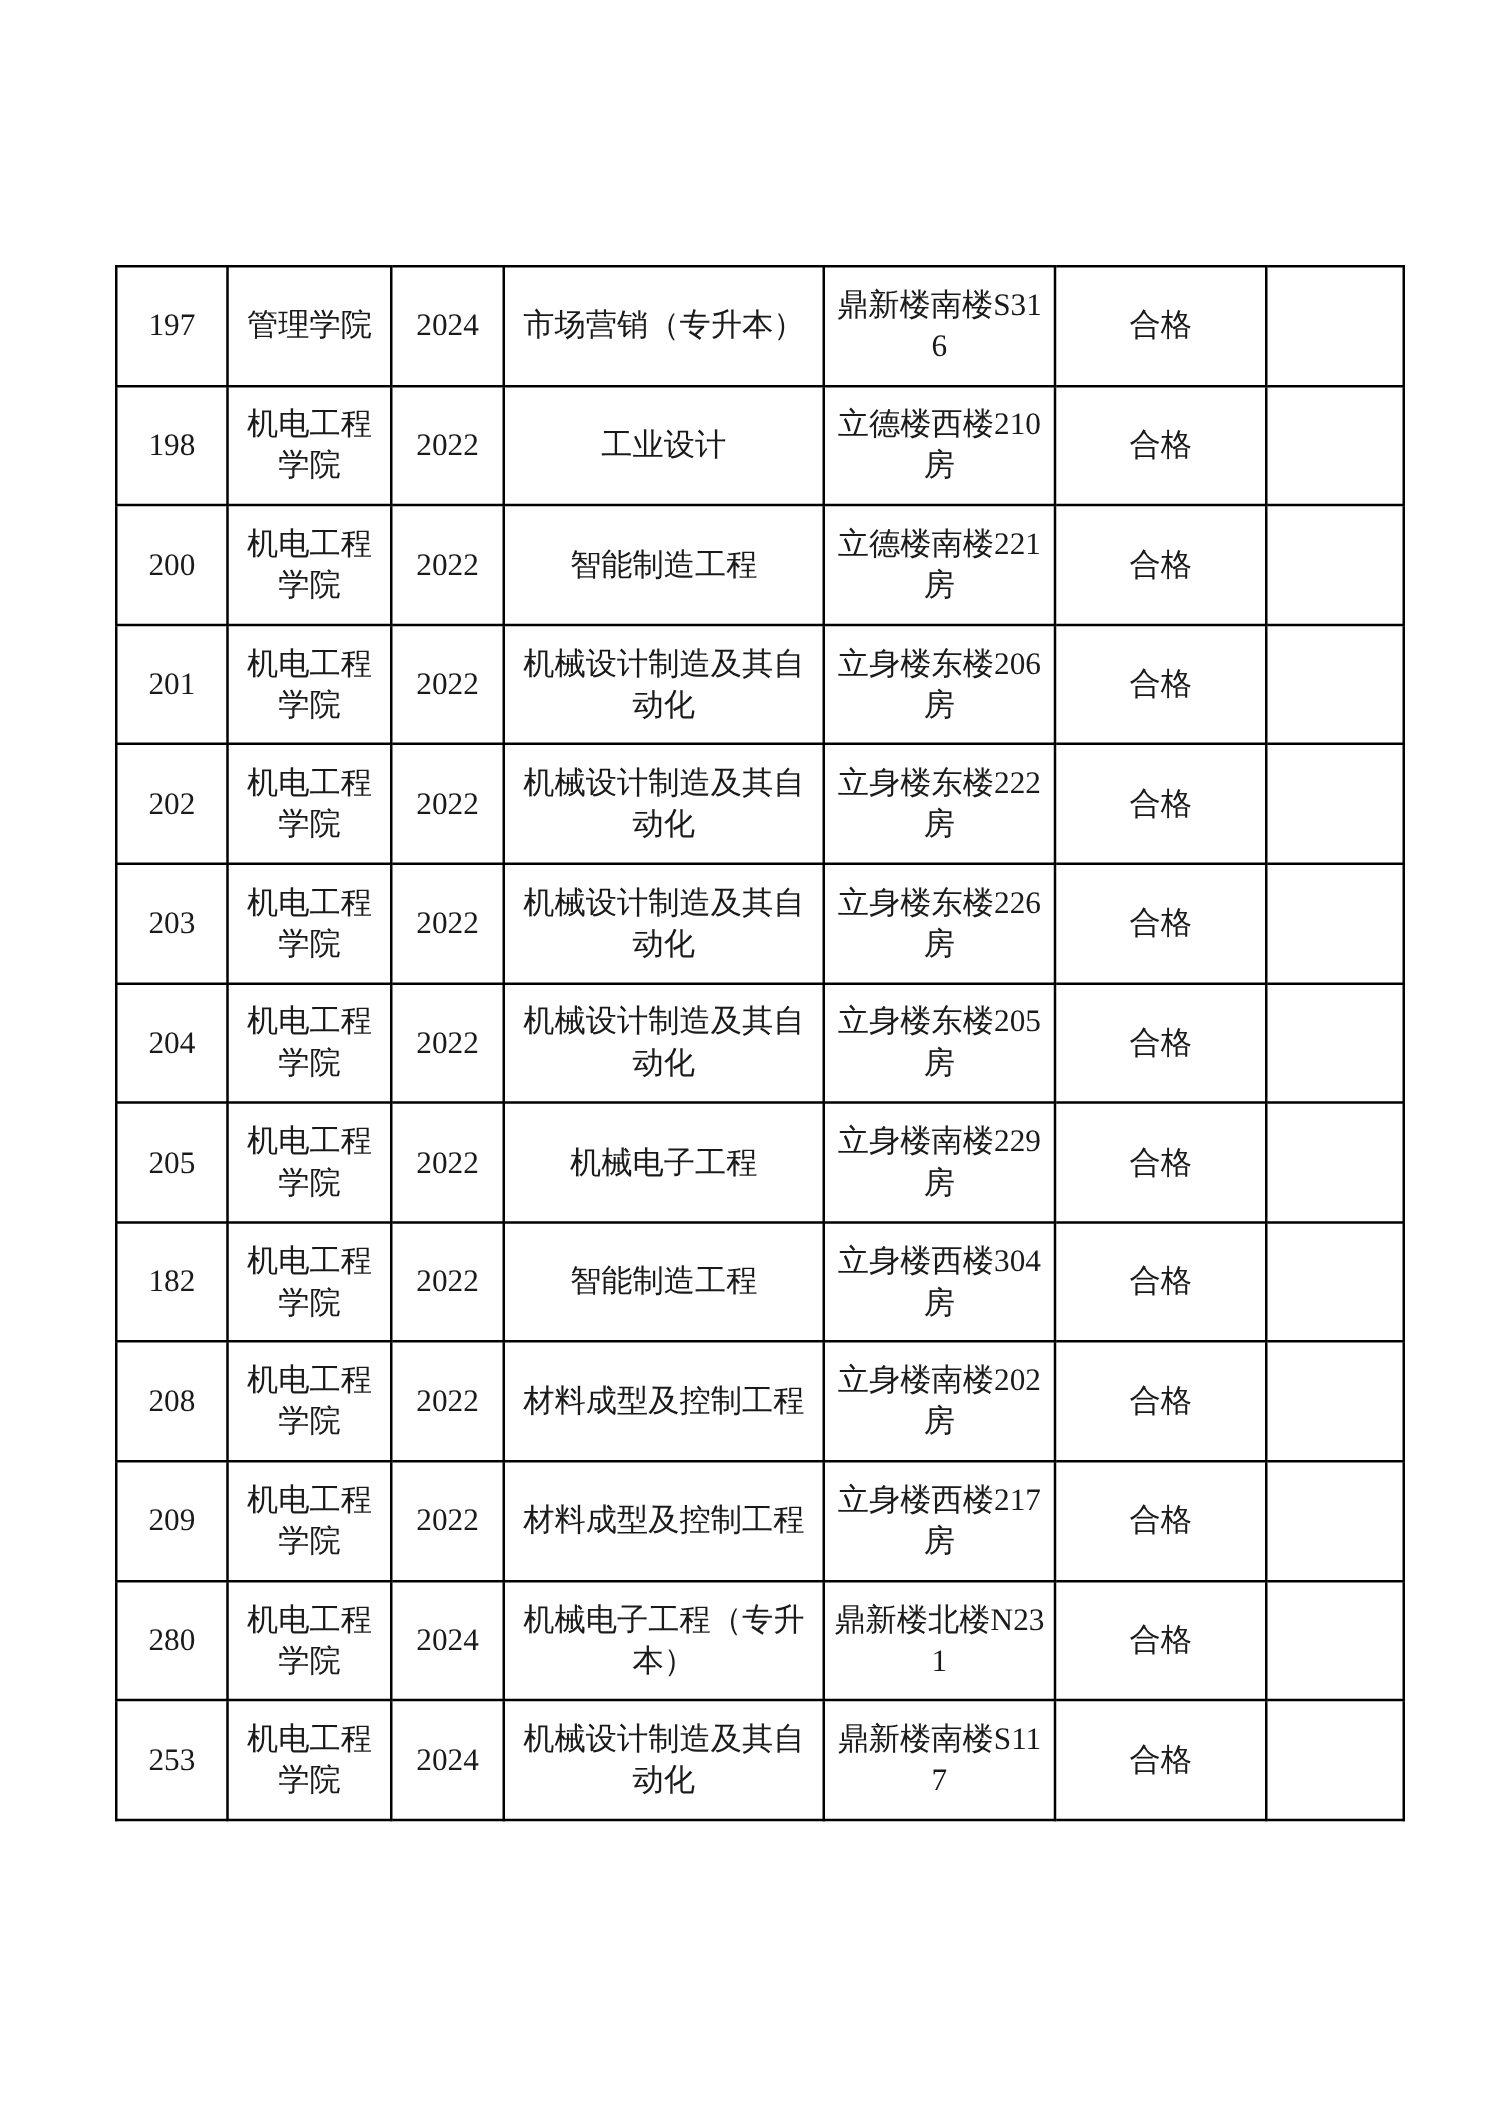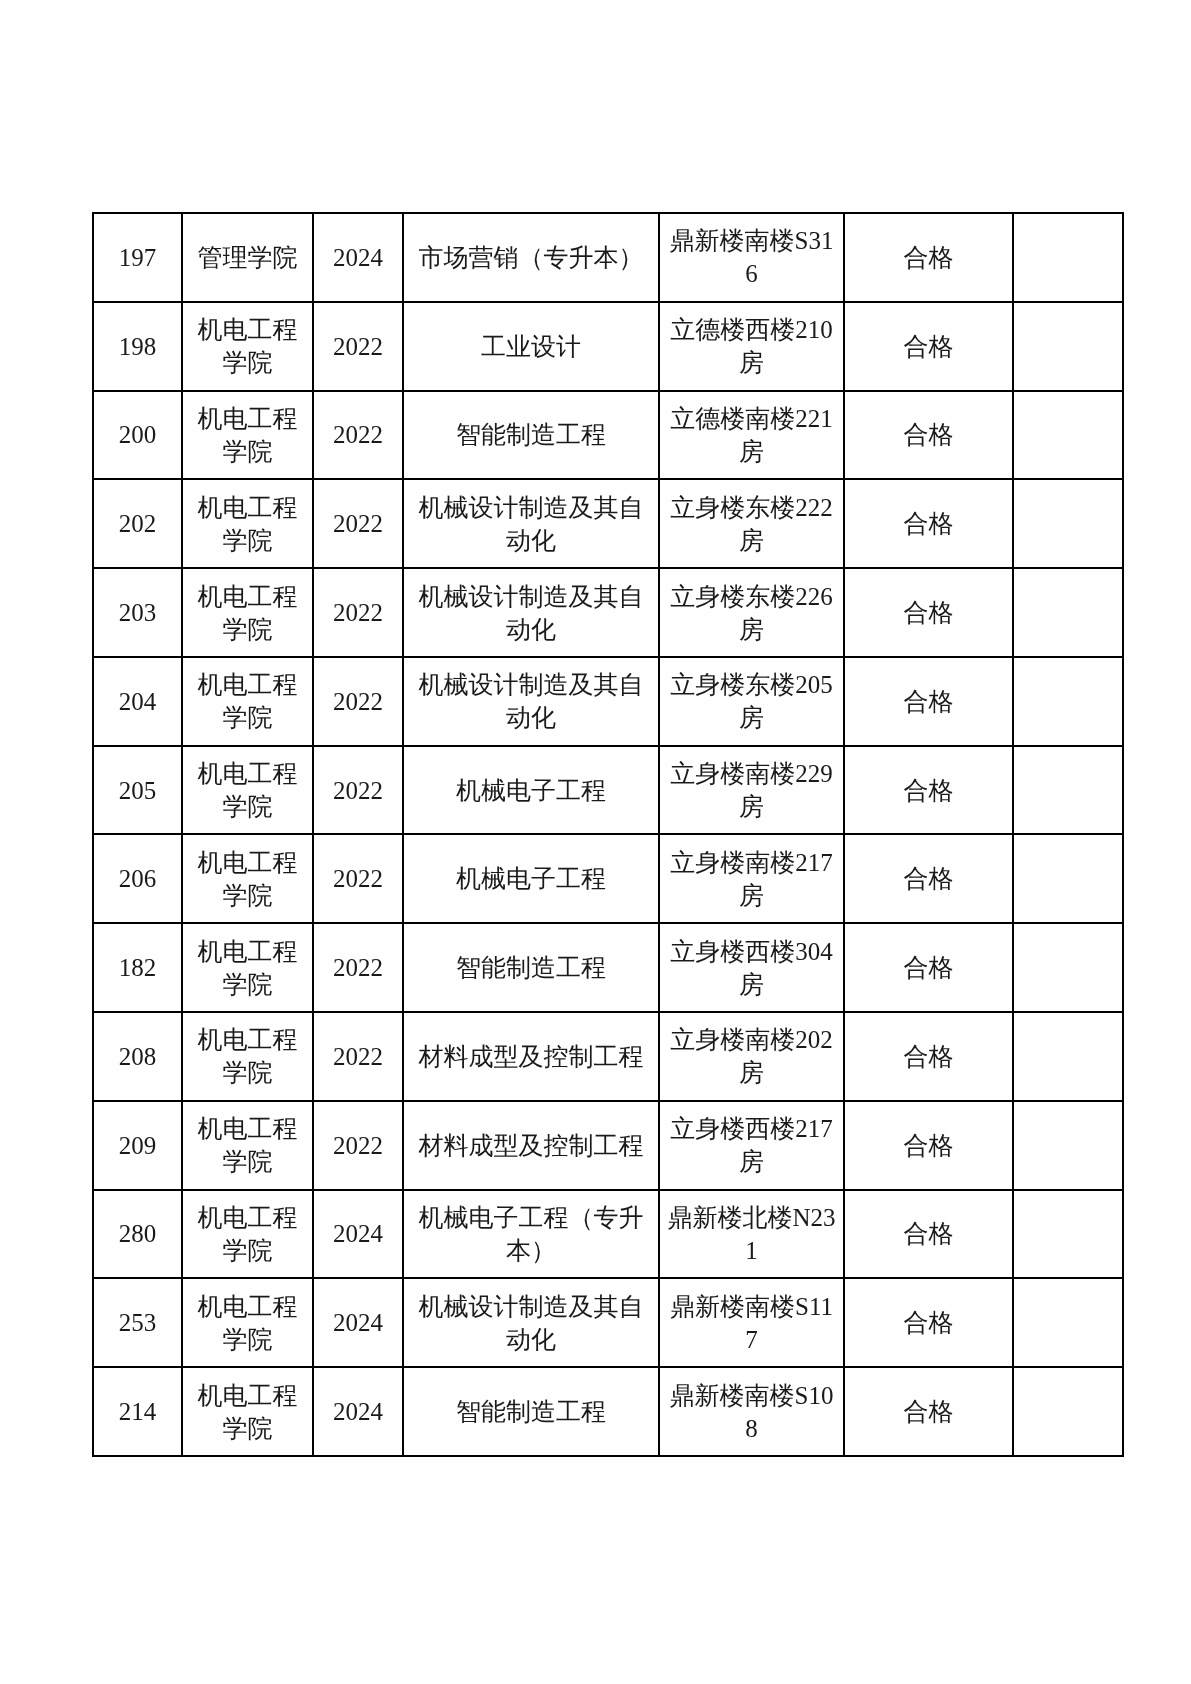--- a/index.html
+++ b/index.html
@@ -79,20 +79,29 @@
         <tr>
     <td>200</td>
     <td>机电工程学院</td>
     <td>2022</td>
     <td>智能制造工程</td>
     <td>立德楼南楼221房</td>
     <td>合格</td>
     <td></td>
   </tr>
         <tr>
+    <td>201</td>
+    <td>机电工程学院</td>
+    <td>2022</td>
+    <td>机械设计制造及其自动化</td>
+    <td>立身楼东楼206房</td>
+    <td>合格</td>
+    <td></td>
+  </tr>
+        <tr>
     <td>202</td>
     <td>机电工程学院</td>
     <td>2022</td>
     <td>机械设计制造及其自动化</td>
     <td>立身楼东楼222房</td>
     <td>合格</td>
     <td></td>
   </tr>
         <tr>
     <td>203</td>
@@ -111,29 +120,20 @@
     <td>立身楼东楼205房</td>
     <td>合格</td>
     <td></td>
   </tr>
         <tr>
     <td>205</td>
     <td>机电工程学院</td>
     <td>2022</td>
     <td>机械电子工程</td>
     <td>立身楼南楼229房</td>
-    <td>合格</td>
-    <td></td>
-  </tr>
-        <tr>
-    <td>206</td>
-    <td>机电工程学院</td>
-    <td>2022</td>
-    <td>机械电子工程</td>
-    <td>立身楼南楼217房</td>
     <td>合格</td>
     <td></td>
   </tr>
         <tr>
     <td>182</td>
     <td>机电工程学院</td>
     <td>2022</td>
     <td>智能制造工程</td>
     <td>立身楼西楼304房</td>
     <td>合格</td>
@@ -168,24 +168,15 @@
   </tr>
         <tr>
     <td>253</td>
     <td>机电工程学院</td>
     <td>2024</td>
     <td>机械设计制造及其自动化</td>
     <td>鼎新楼南楼S117</td>
     <td>合格</td>
     <td></td>
   </tr>
-        <tr>
-    <td>214</td>
-    <td>机电工程学院</td>
-    <td>2024</td>
-    <td>智能制造工程</td>
-    <td>鼎新楼南楼S108</td>
-    <td>合格</td>
-    <td></td>
-  </tr>
       </tbody>
   </table>
 </div>
 
 </body></html>

